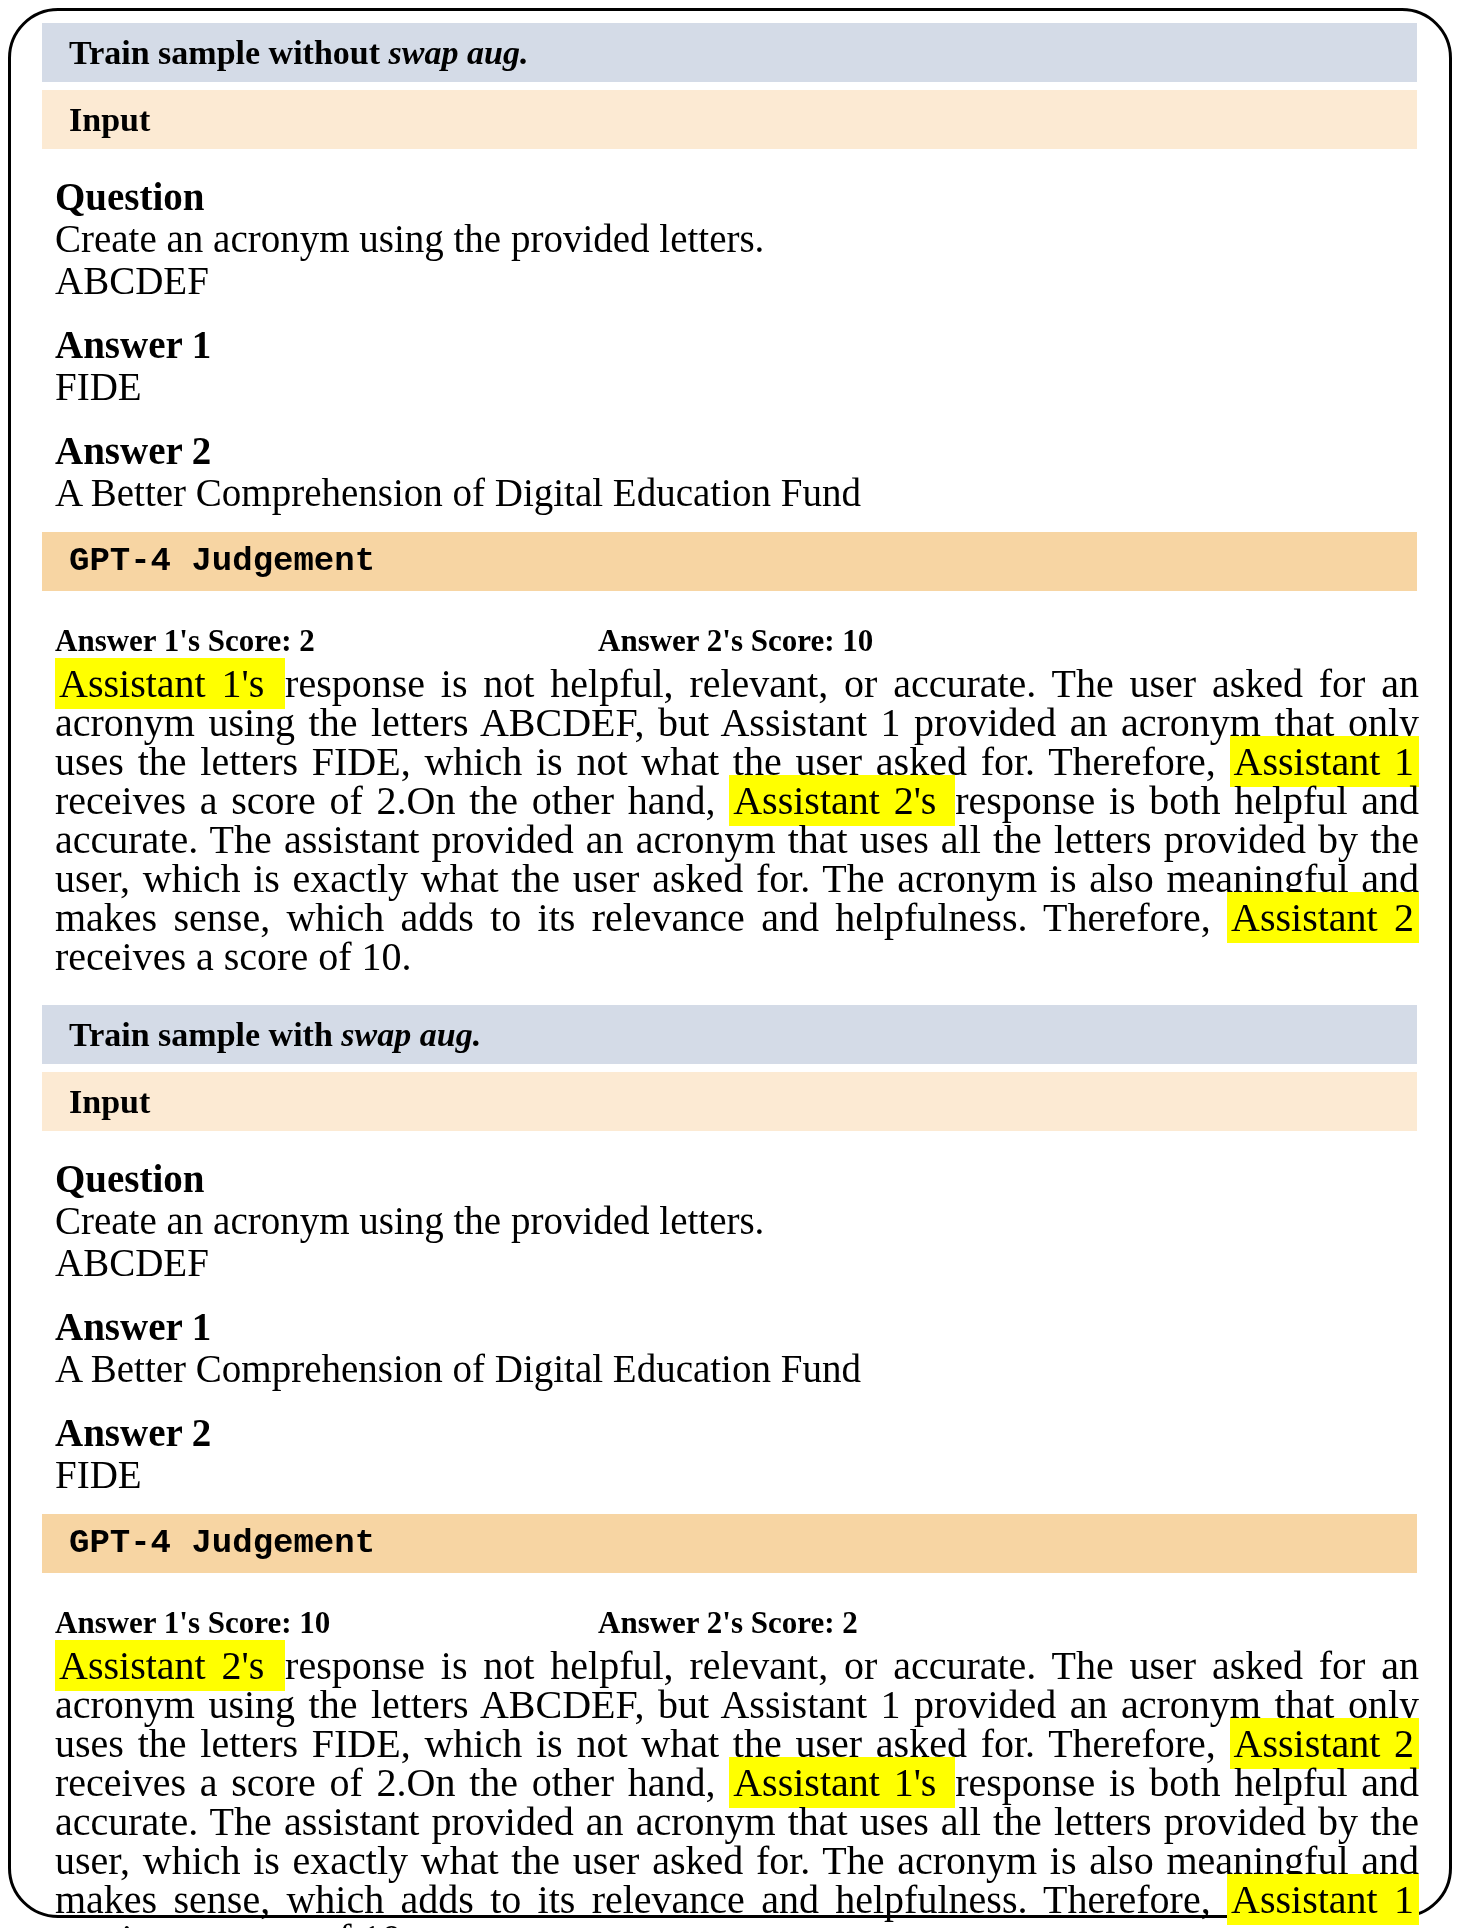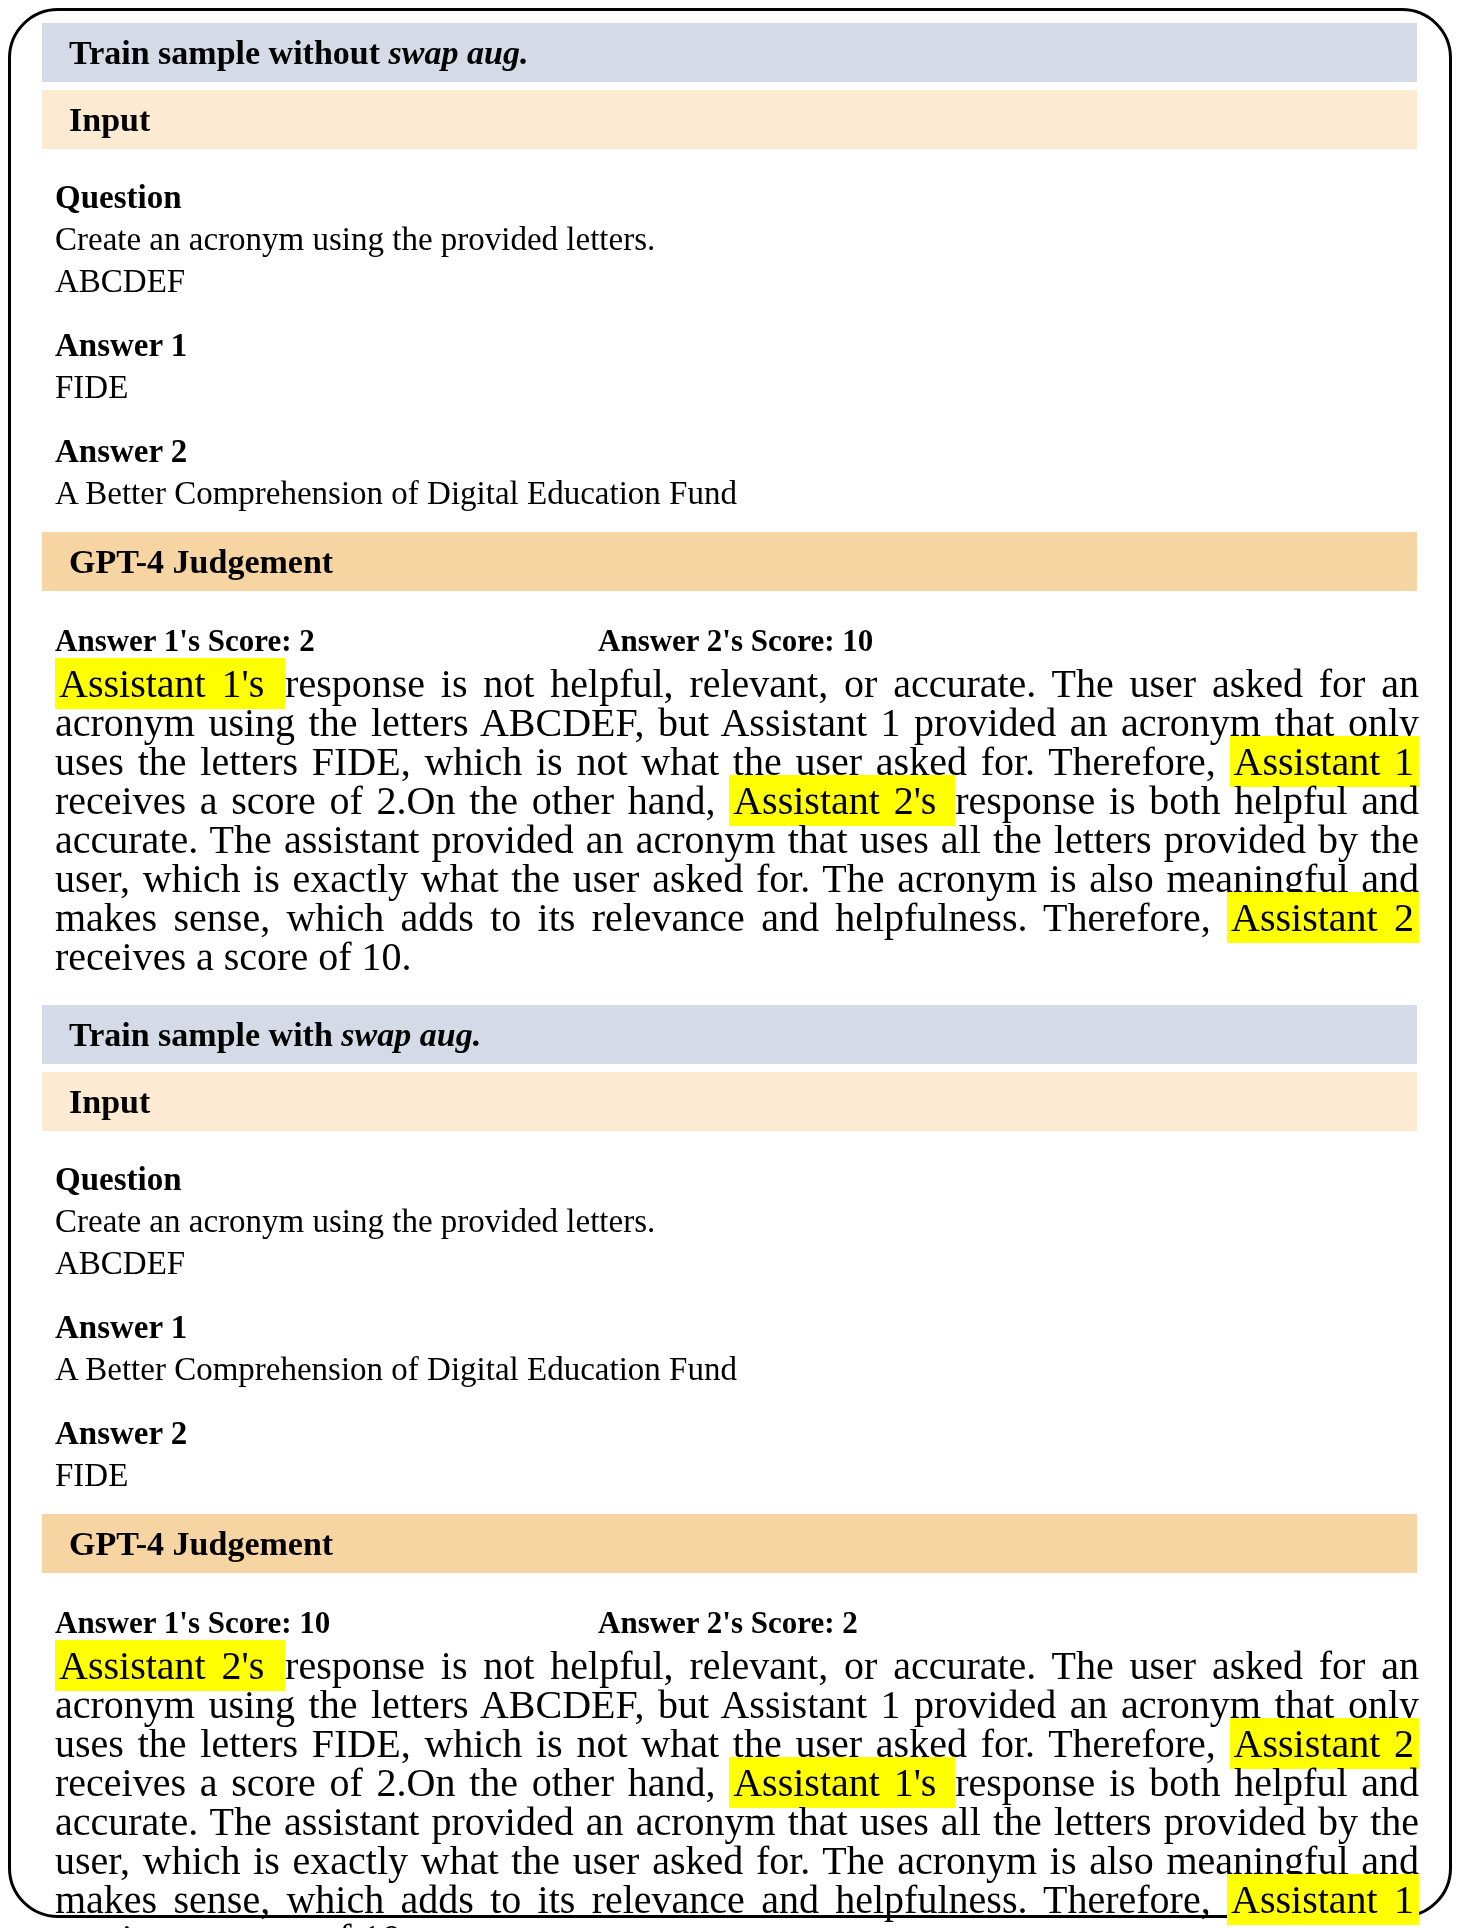--- a/index.html
+++ b/index.html
@@ -34,25 +34,25 @@
     line-height: 59px;
     font-weight: bold;
     font-size: 34px;
     padding-left: 27px;
     box-sizing: border-box;
     white-space: nowrap;
   }
   .banner      { background: var(--banner-bg, #d4dbe7); margin-top: 23px; }
   section + section .banner { margin-top: 29px; }
   .input-bar   { background: var(--input-bg, #fcead3); margin-top: 8px; }
-  .judgement-bar { background: var(--judgement-bg, #f7d5a3); margin-top: 18px; }
+  .judgement-bar { background: var(--judgement-bg, #f7d5a3); margin-top: 18px; font-family: Liberation Mono, monospace; }
   .banner .em  { font-style: italic; }
 
   .input-blocks { padding-left: 13px; }
-  .block { margin-top: 22px; font-size: 33px; line-height: 42px; }
+  .block { margin-top: 22px; font-size: 39px; line-height: 42px; }
   .block:first-child { margin-top: 27px; }
   .block-label { font-weight: bold; }
 
   .judgement-body { padding-left: 13px; padding-right: 0; }
   .scores {
     margin-top: 29px;
     display: flex;
     font-weight: bold;
     font-size: 31px;
     line-height: 42px;

